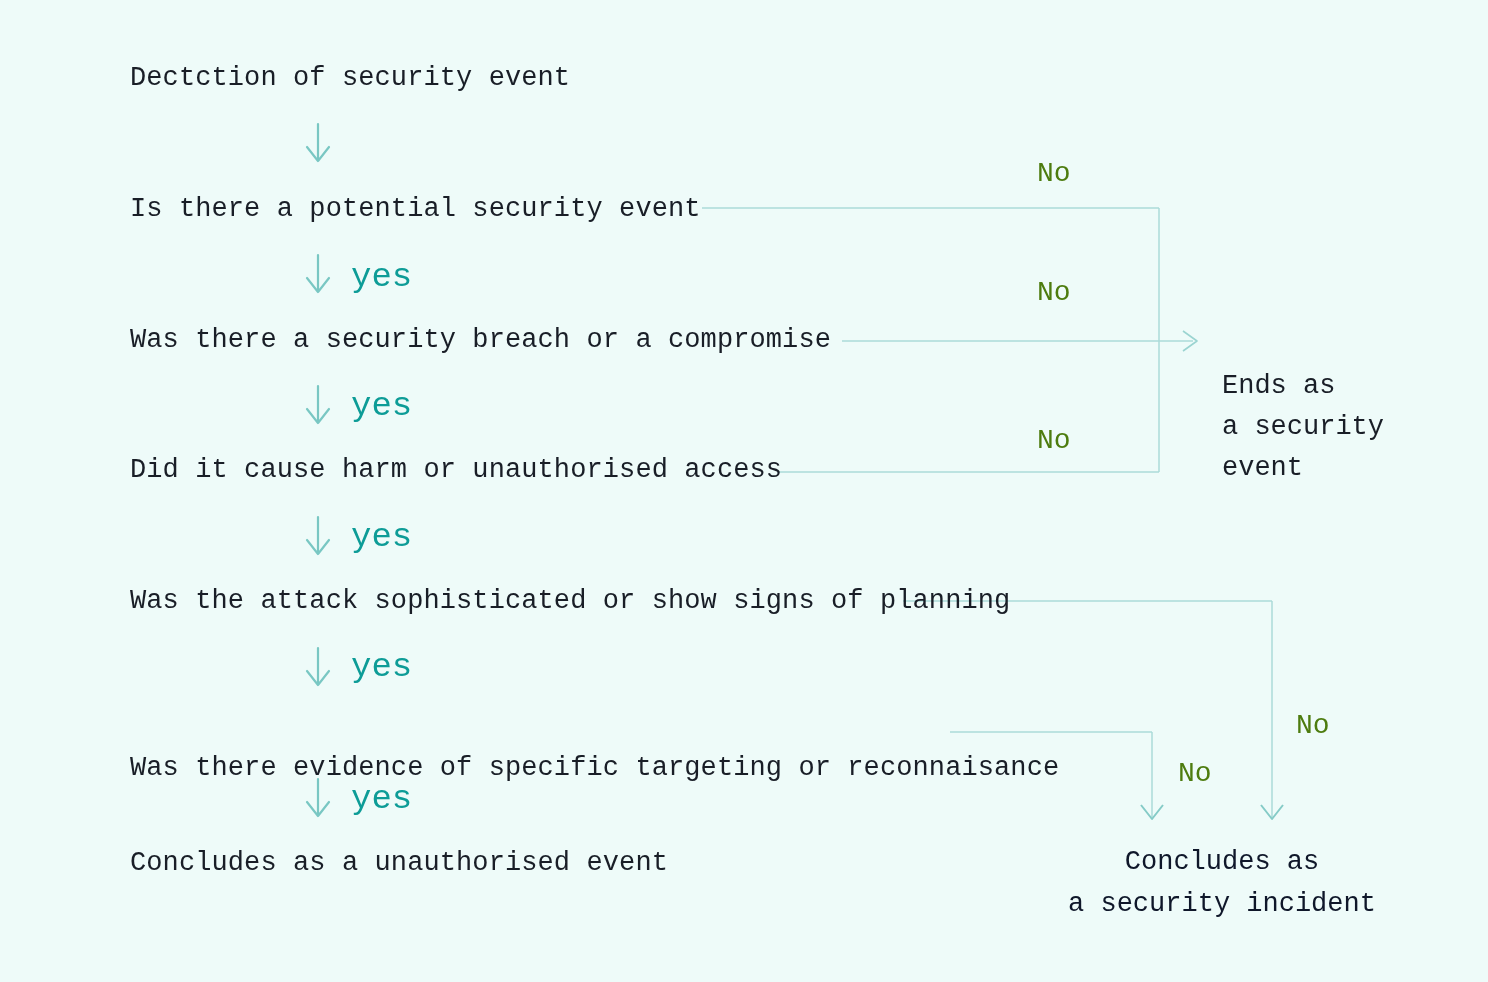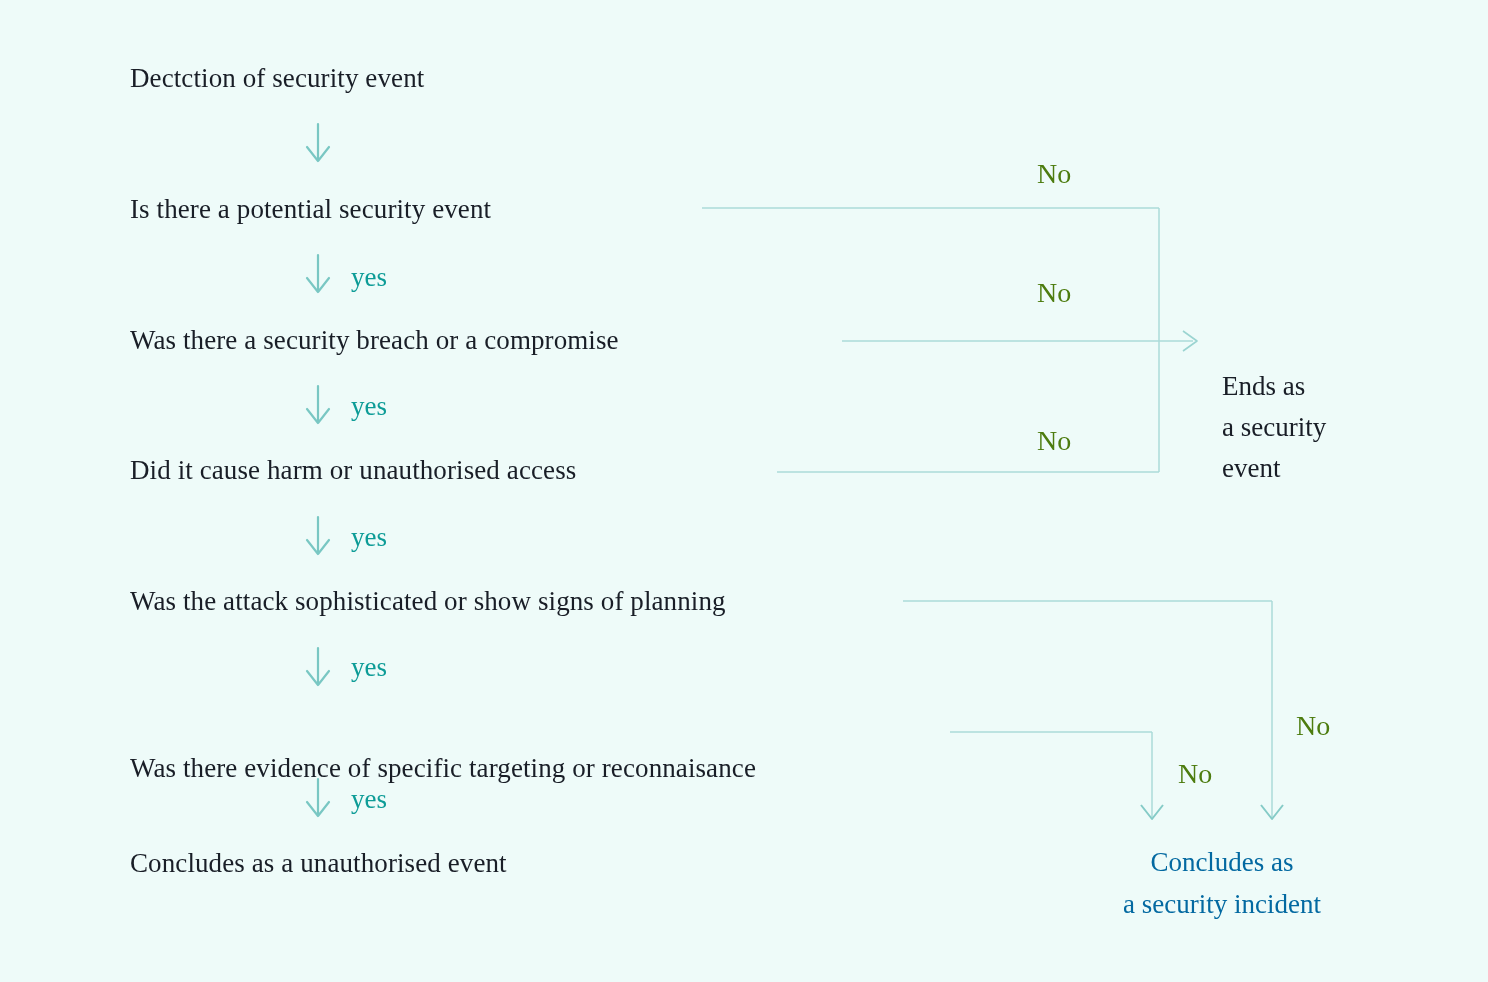--- a/index.html
+++ b/index.html
@@ -5,37 +5,37 @@
   html, body {
     margin: 0;
     padding: 0;
     background: #eefbf9;
   }
   .canvas {
     position: relative;
     width: 1488px;
     height: 982px;
     background: #eefbf9;
-    font-family: Liberation Serif, serif;
+    font-family: Liberation Mono, monospace;
     overflow: hidden;
   }
   .q {
     position: absolute;
     left: 130px;
     font-size: 27px;
     line-height: 32px;
     font-weight: 500;
     color: #191e27;
     letter-spacing: 0.1px;
     white-space: nowrap;
   }
   .yes {
     position: absolute;
     left: 351px;
-    font-size: 27px;
+    font-size: 34px;
     line-height: 33px;
     font-weight: 500;
     color: #0d9c97;
     white-space: nowrap;
   }
   .no {
     position: absolute;
     font-size: 28px;
     line-height: 34px;
     font-weight: 500;
@@ -55,21 +55,21 @@
   }
   .out-center {
     position: absolute;
     left: 1062px;
     top: 841px;
     width: 320px;
     text-align: center;
     font-size: 27px;
     line-height: 42px;
     font-weight: 500;
-    color: #0369a1;
+    color: #0f172a;
     white-space: nowrap;
   }
   .overlay {
     position: absolute;
     left: 0;
     top: 0;
   }
 </style>
 </head>
 <body>

